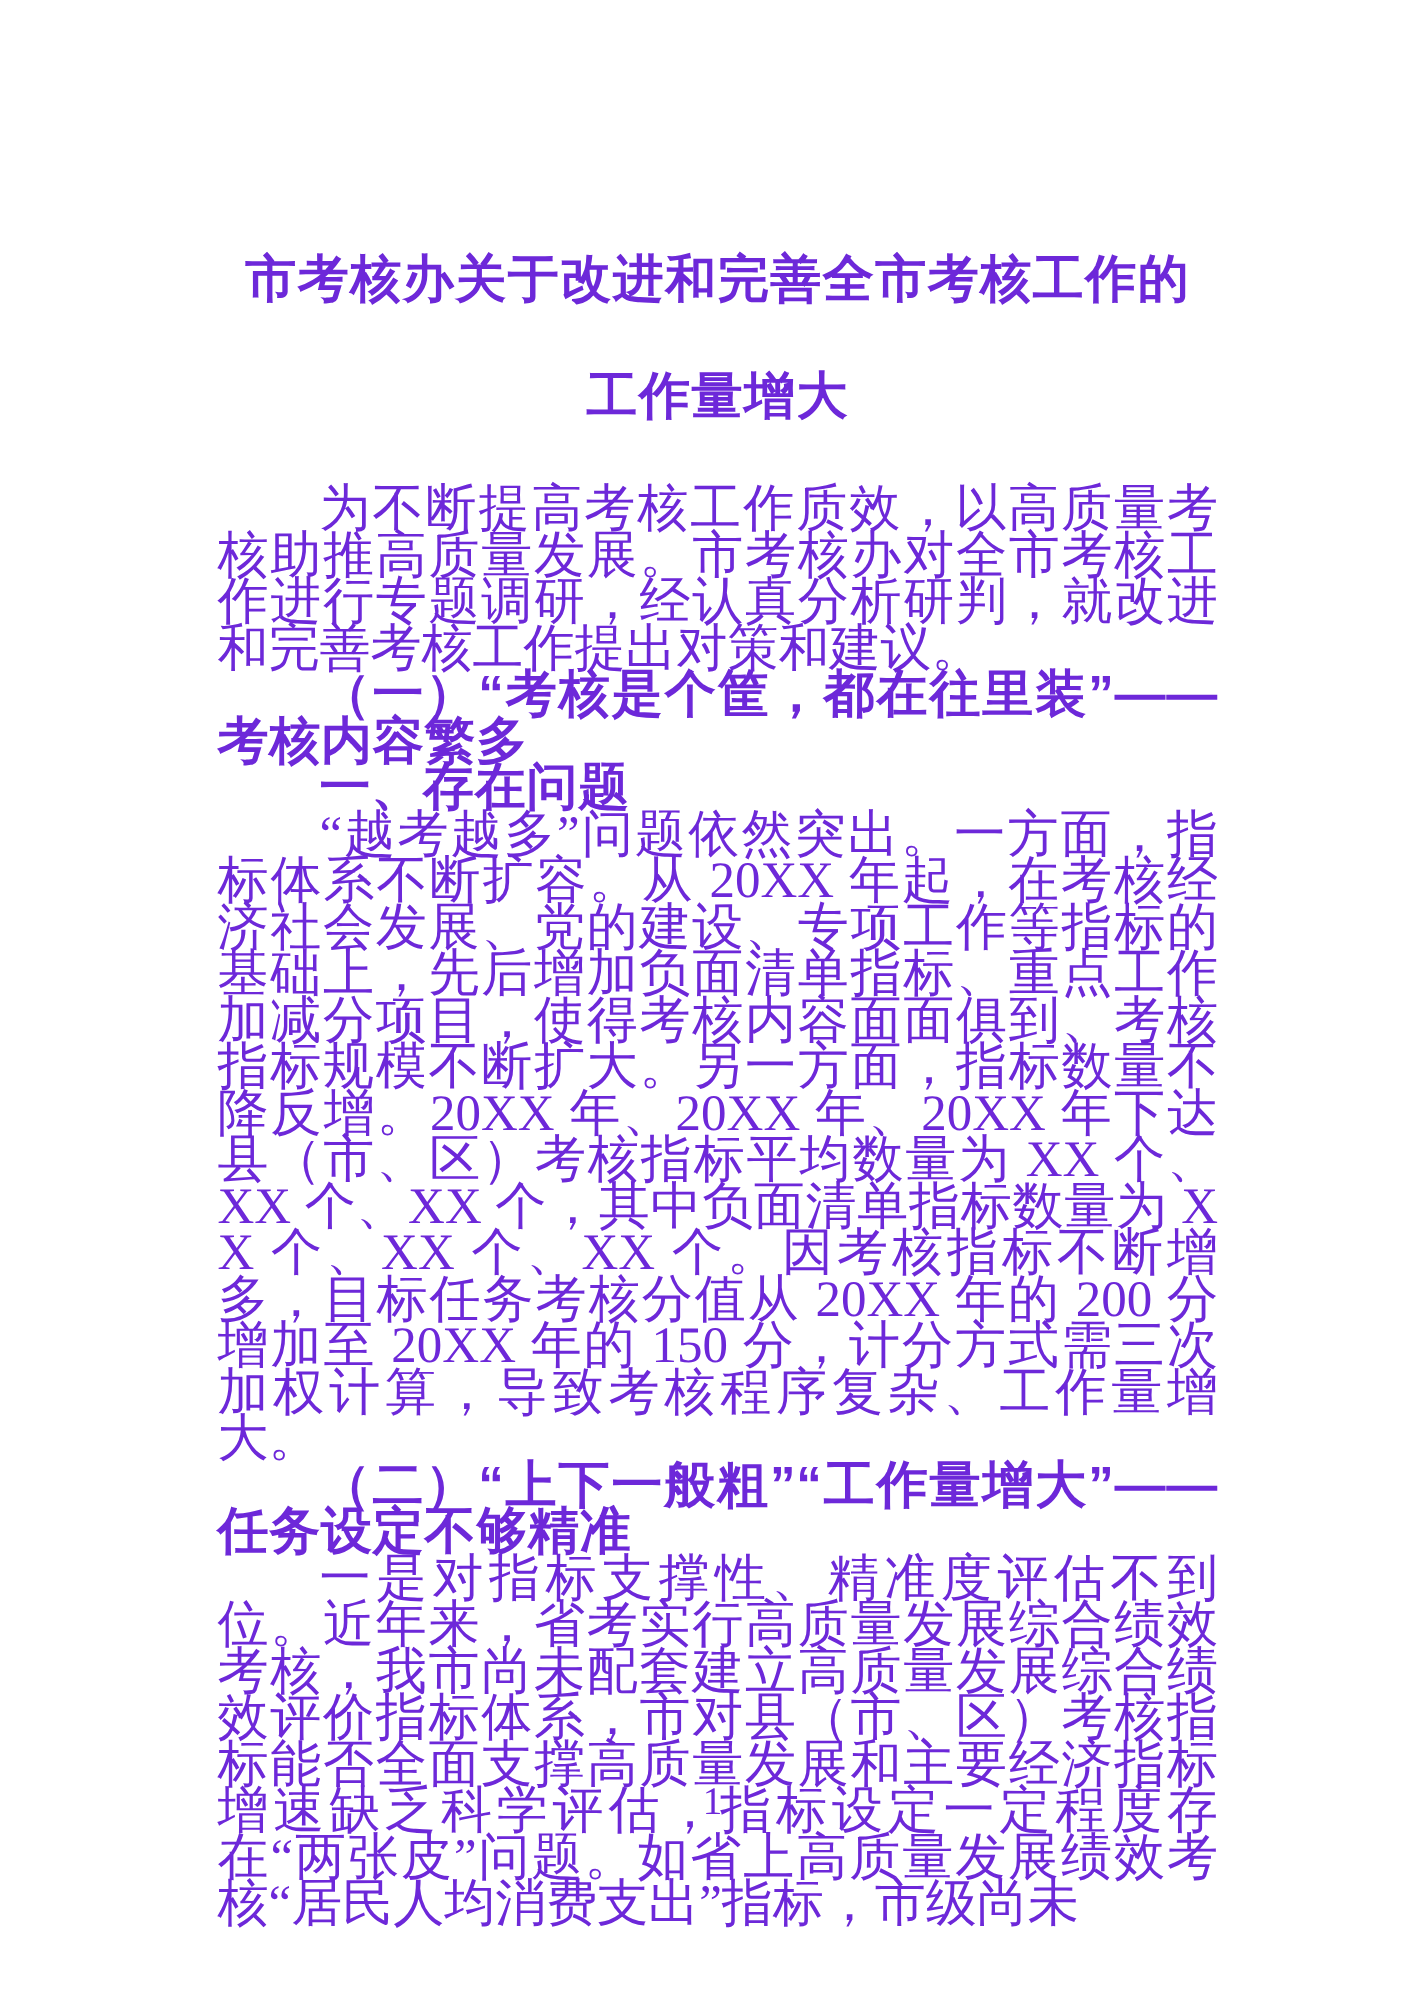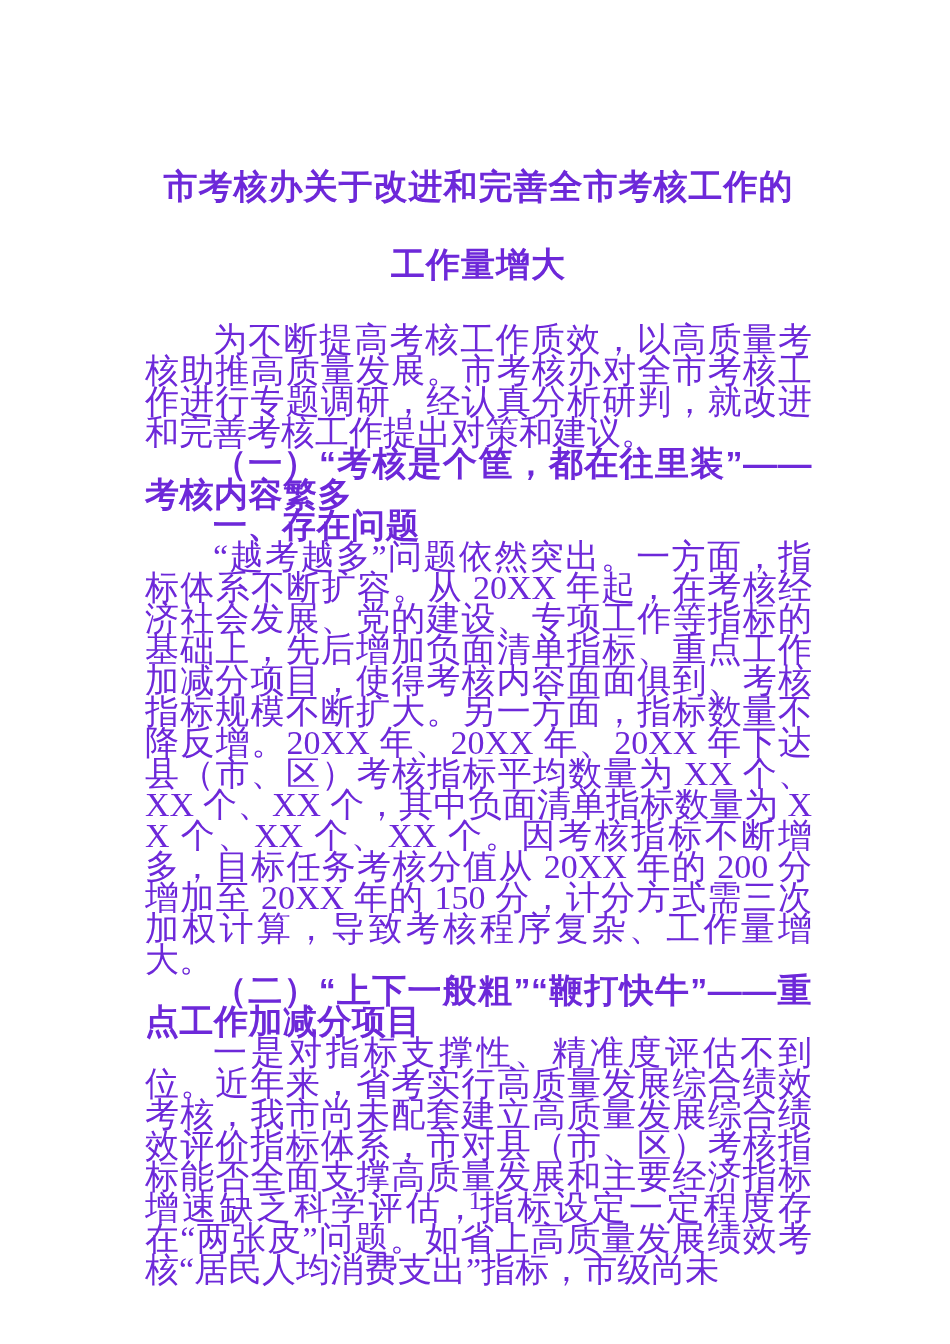--- a/index.html
+++ b/index.html
@@ -62,20 +62,20 @@
     </h1>
 
     <p class="para">为不断提高考核工作质效，以高质量考核助推高质量发展。市考核办对全市考核工作进行专题调研，经认真分析研判，就改进和完善考核工作提出对策和建议。</p>
 
     <p class="para heading">（一）“考核是个筐，都在往里装”——考核内容繁多</p>
 
     <p class="para heading">一、存在问题</p>
 
     <p class="para">“越考越多”问题依然突出。一方面，指标体系不断扩容。从 20XX 年起，在考核经济社会发展、党的建设、专项工作等指标的基础上，先后增加负面清单指标、重点工作加减分项目，使得考核内容面面俱到、考核指标规模不断扩大。另一方面，指标数量不降反增。20XX 年、20XX 年、20XX 年下达县（市、区）考核指标平均数量为 XX 个、XX 个、XX 个，其中负面清单指标数量为 XX 个、XX 个、XX 个。因考核指标不断增多，目标任务考核分值从 20XX 年的 200 分增加至 20XX 年的 150 分，计分方式需三次加权计算，导致考核程序复杂、工作量增大。</p>
 
-    <p class="para heading">（二）“上下一般粗”“鞭打快牛”——重点工作加减分项目</p>
+    <p class="para heading">（二）“上下一般粗”“工作量增大”——任务设定不够精准</p>
 
     <p class="para">一是对指标支撑性、精准度评估不到位。近年来，省考实行高质量发展综合绩效考核，我市尚未配套建立高质量发展综合绩效评价指标体系，市对县（市、区）考核指标能否全面支撑高质量发展和主要经济指标增速缺乏科学评估，指标设定一定程度存在“两张皮”问题。如省上高质量发展绩效考核“居民人均消费支出”指标，市级尚未</p>
 
   </div>
 
   <div class="page-number">1</div>
 </div>
 
 </body></html>

